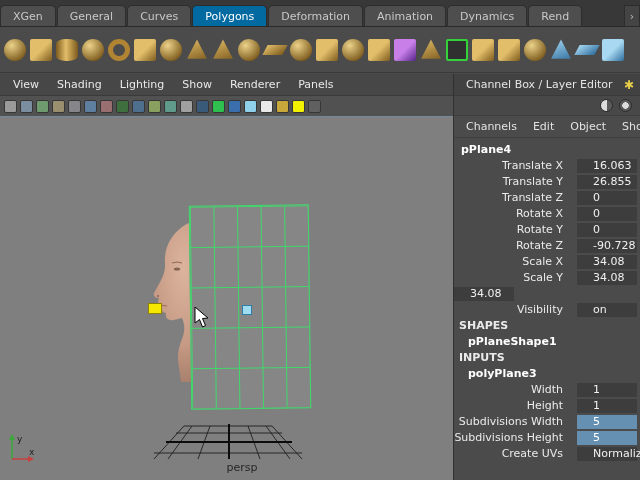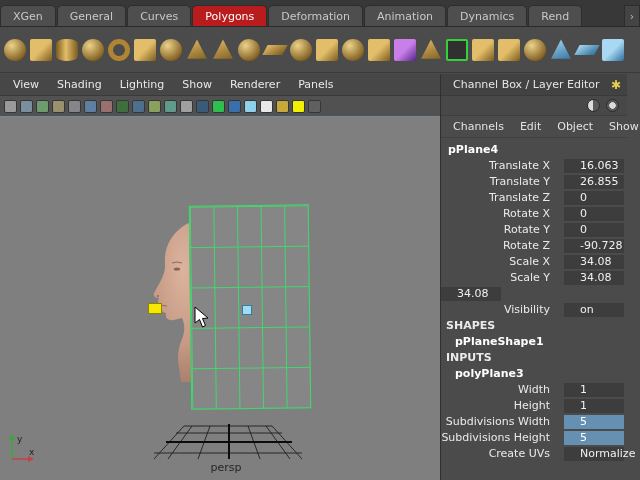--- a/index.html
+++ b/index.html
@@ -6,21 +6,21 @@
   *{box-sizing:border-box;}
   .app{position:relative;width:640px;height:480px;background:#4b4b4b;
        font-family:"DejaVu Sans",sans-serif;font-size:11px;color:#ddd;-webkit-user-select:none;}
 
   
   .tabbar{position:absolute;left:0;top:0;width:640px;height:27px;background:#383838;
           border-bottom:1px solid #2a2a2a;display:flex;align-items:flex-end;}
   .tabs{display:flex;align-items:flex-end;height:100%;flex:1;overflow:hidden;}
   .tab{height:21px;line-height:21px;padding:0 12px;background:#4e4e4e;color:#c8c8c8;
        border:1px solid #2d2d2d;border-bottom:none;border-radius:5px 5px 0 0;margin-right:1px;white-space:nowrap;}
-  .tab.active{background:#b91c1c;color:#fff;}
+  .tab.active{background:#0369a1;color:#fff;}
   .tab-scroll{width:16px;height:21px;line-height:21px;text-align:center;color:#bbb;background:#444;
        border:1px solid #2d2d2d;border-bottom:none;}
 
   
   .shelf{position:absolute;left:0;top:27px;width:640px;height:46px;background:#4b4b4b;
          border-bottom:1px solid #3a3a3a;display:flex;align-items:center;padding:0 3px;gap:2px;}
   .shelf-icon{width:24px;height:24px;position:relative;flex:none;}
   .shape{position:absolute;inset:1px;}
   .shape.sphere{border-radius:50%;background:radial-gradient(circle at 35% 30%,var(--c1,#ecd28a),var(--c2,#7c5a1c) 78%);}
   .shape.cube{border-radius:2px;background:linear-gradient(135deg,var(--c1,#e2bd6a) 0 50%,var(--c2,#7c5a1c));}
@@ -46,24 +46,24 @@
       background-image:linear-gradient(to right,#3fd96b 1px,transparent 1px),
                        linear-gradient(to bottom,#3fd96b 1px,transparent 1px);
       background-size:23.6px 40.4px;
       border:1px solid #3fd96b;transform:rotate(-0.7deg);}
   .handle{position:absolute;z-index:4;}
   .handle.yellow{left:148px;top:186px;width:14px;height:11px;background:#f6e800;border:1px solid #8f8400;}
   .handle.blue{left:242px;top:188px;width:10px;height:10px;background:#9fdcf2;border:1px solid #2e7ea6;}
   .cursor{position:absolute;left:194px;top:190px;z-index:5;}
   .ground-grid{position:absolute;left:152px;top:304px;z-index:0;}
   .axis{position:absolute;left:4px;top:312px;z-index:0;}
-  .persp-label{position:absolute;left:150px;top:344px;width:152px;text-align:center;color:#262626;z-index:1;}
-
-  
-  .right-panel{position:absolute;left:440px;top:74px;width:187px;height:406px;background:#4b4b4b;
+  .persp-label{position:absolute;left:166px;top:344px;width:152px;text-align:center;color:#262626;z-index:1;}
+
+  
+  .right-panel{position:absolute;left:453px;top:74px;width:187px;height:406px;background:#4b4b4b;
                border-left:1px solid #303030;}
   .cb-header{height:22px;background:#424242;display:flex;align-items:center;padding:0 6px 0 12px;
              border-bottom:1px solid #3a3a3a;}
   .cb-title{flex:1;color:#e4e4e4;white-space:nowrap;}
   .star-icon{color:#e8cf4a;font-size:12px;margin-left:4px;}
   .cb-iconrow{height:20px;display:flex;justify-content:flex-end;align-items:center;gap:6px;padding:0 8px;
               background:#484848;border-bottom:1px solid #3e3e3e;}
   .circle-icon{width:13px;height:13px;border-radius:50%;border:1px solid #2c2c2c;
                background:linear-gradient(90deg,#dcdcdc 50%,#5a5a5a 50%);}
   .circle-icon.alt{background:radial-gradient(circle at 50% 50%,#dcdcdc 40%,#5a5a5a 42%);}

